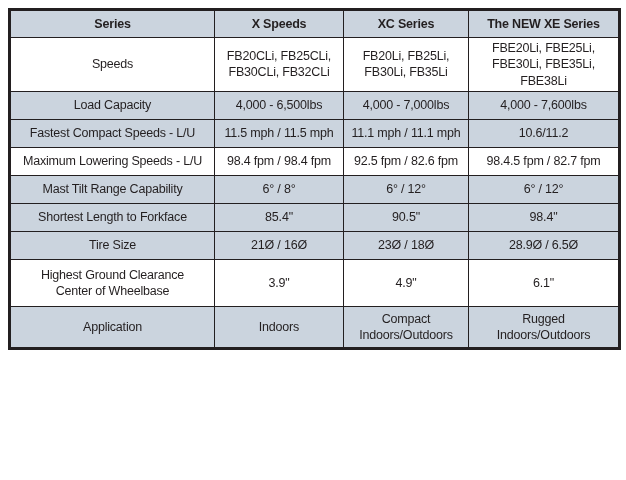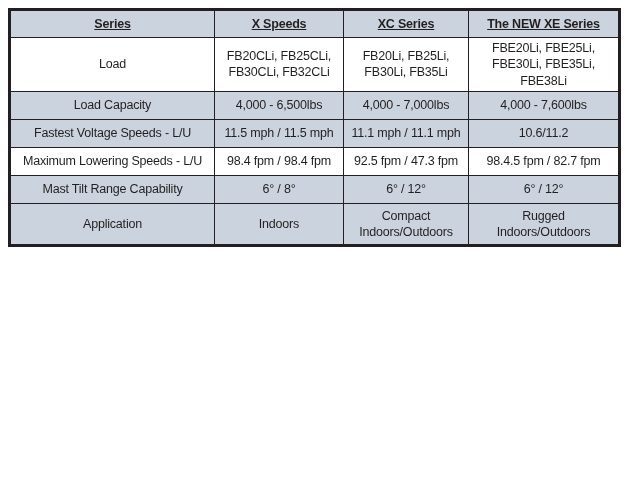--- a/index.html
+++ b/index.html
@@ -36,21 +36,20 @@
     font-size: 12.5px;
     letter-spacing: -0.2px;
     line-height: 1.3;
     padding: 2px 3px;
     font-weight: normal;
     overflow: hidden;
   }
   thead th {
     font-weight: bold;
     height: 22px;
-    text-decoration: underline;
   }
   tbody tr.std th, tbody tr.std td { height: 23px; }
   tbody tr.tall2 th, tbody tr.tall2 td { height: 42px; }
   tbody tr.tall3 th, tbody tr.tall3 td { height: 36px; }
   tr.shaded { background: var(--shade, #cbd4de); }
 </style>
 </head>
 <body style="color: rgb(35, 31, 32); background: rgb(255, 255, 255);">
 
 <div class="wrap">
@@ -64,51 +63,70 @@
     <thead>
       <tr class="shaded">
         <th>Series</th>
         <th>X Speeds</th>
         <th>XC Series</th>
         <th>The NEW XE Series</th>
       </tr>
     </thead>
     <tbody>
       <tr class="tall2">
-        <th>Load</th>
+        <th>Speeds</th>
         <td>FB20CLi, FB25CLi,
 FB30CLi, FB32CLi</td>
         <td>FB20Li, FB25Li,
 FB30Li, FB35Li</td>
         <td>FBE20Li, FBE25Li,
 FBE30Li, FBE35Li, FBE38Li</td>
       </tr>
       <tr class="std shaded">
         <th>Load Capacity</th>
         <td>4,000 - 6,500lbs</td>
         <td>4,000 - 7,000lbs</td>
         <td>4,000 - 7,600lbs</td>
       </tr>
       <tr class="std shaded">
-        <th>Fastest Voltage Speeds - L/U</th>
+        <th>Fastest Compact Speeds - L/U</th>
         <td>11.5 mph / 11.5 mph</td>
         <td>11.1 mph / 11.1 mph</td>
         <td>10.6/11.2</td>
       </tr>
       <tr class="std">
         <th>Maximum Lowering Speeds - L/U</th>
         <td>98.4 fpm / 98.4 fpm</td>
-        <td>92.5 fpm / 47.3 fpm</td>
+        <td>92.5 fpm / 82.6 fpm</td>
         <td>98.4.5 fpm / 82.7 fpm</td>
       </tr>
       <tr class="std shaded">
         <th>Mast Tilt Range Capability</th>
         <td>6° / 8°</td>
         <td>6° / 12°</td>
         <td>6° / 12°</td>
+      </tr>
+      <tr class="std shaded">
+        <th>Shortest Length to Forkface</th>
+        <td>85.4"</td>
+        <td>90.5"</td>
+        <td>98.4"</td>
+      </tr>
+      <tr class="std shaded">
+        <th>Tire Size</th>
+        <td>21Ø / 16Ø</td>
+        <td>23Ø / 18Ø</td>
+        <td>28.9Ø / 6.5Ø</td>
+      </tr>
+      <tr class="tall2">
+        <th>Highest Ground Clearance
+Center of Wheelbase</th>
+        <td>3.9"</td>
+        <td>4.9"</td>
+        <td>6.1"</td>
       </tr>
       <tr class="tall3 shaded">
         <th>Application</th>
         <td>Indoors</td>
         <td>Compact
 Indoors/Outdoors</td>
         <td>Rugged
 Indoors/Outdoors</td>
       </tr>
     </tbody>

